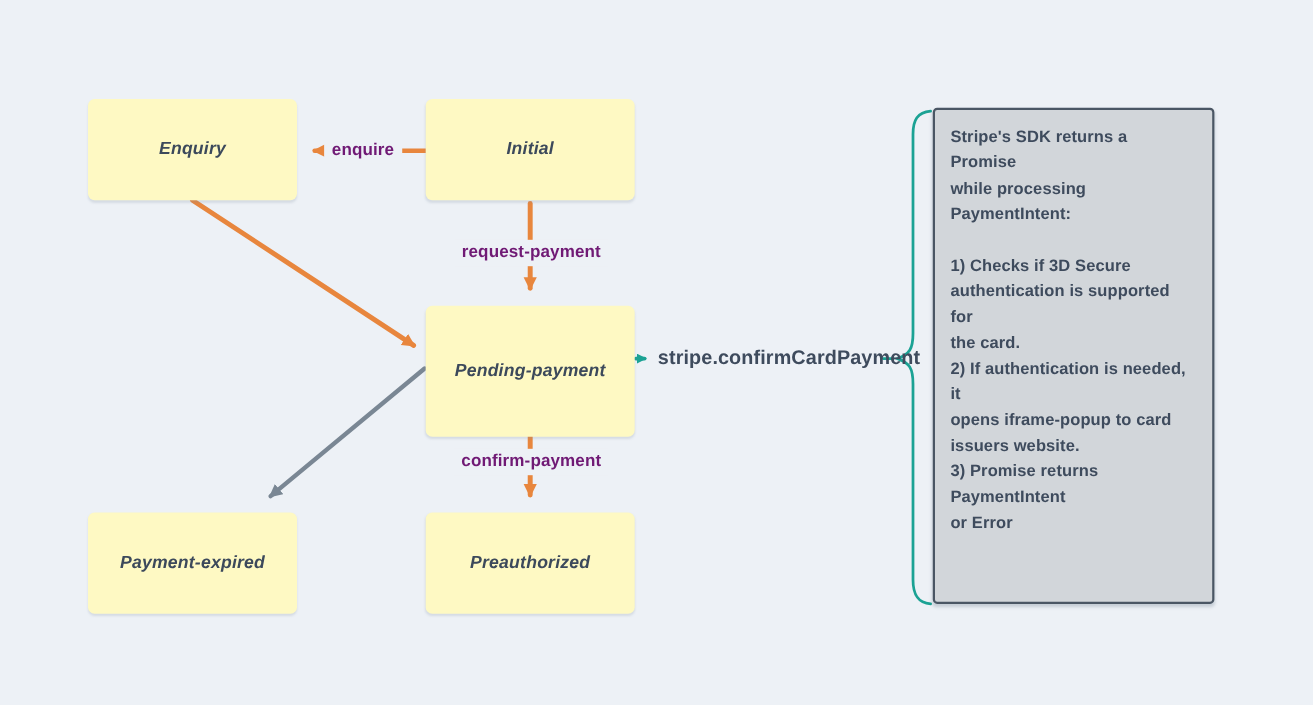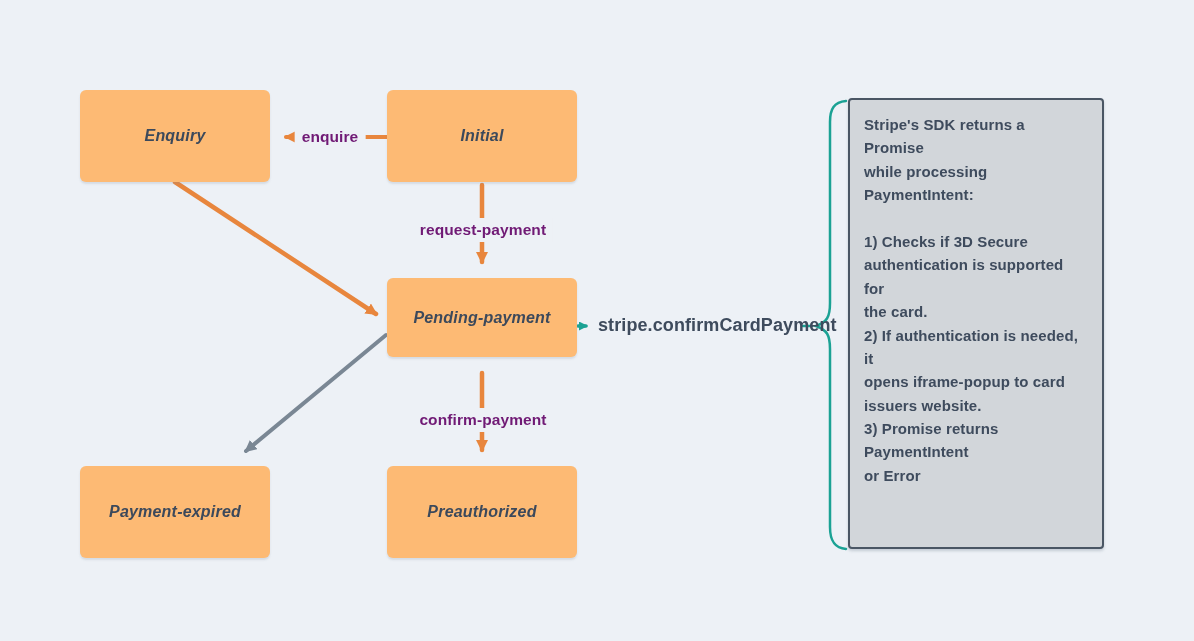--- a/index.html
+++ b/index.html
@@ -17,38 +17,38 @@
   .arrows-layer {
     position: absolute;
     left: 0; top: 0;
     width: 1194px; height: 641px;
   }
 
   .state-node {
     position: absolute;
     width: 190px;
     height: 92px;
-    background: #fdba74;
+    background: #fef9c3;
     border-radius: 6px;
     box-shadow: 0 2px 2px rgba(130, 145, 163, 0.22);
     display: flex;
     align-items: center;
     justify-content: center;
   }
   .state-node .state-label {
     font-style: italic;
     font-weight: 600;
     font-size: 16px;
     color: #3c495b;
     letter-spacing: 0.2px;
   }
 
   #node-enquiry        { left: 80px;  top: 90px;  }
   #node-initial        { left: 387px; top: 90px;  }
-  #node-pending        { left: 387px; top: 278px; height: 79px; }
+  #node-pending        { left: 387px; top: 278px; height: 119px; }
   #node-expired        { left: 80px;  top: 466px; }
   #node-preauthorized  { left: 387px; top: 466px; }
 
   .edge-label {
     position: absolute;
     transform: translate(-50%, -50%);
     background: #edf1f6;
     padding: 3px 7px;
     font-size: 15.5px;
     font-weight: 700;

